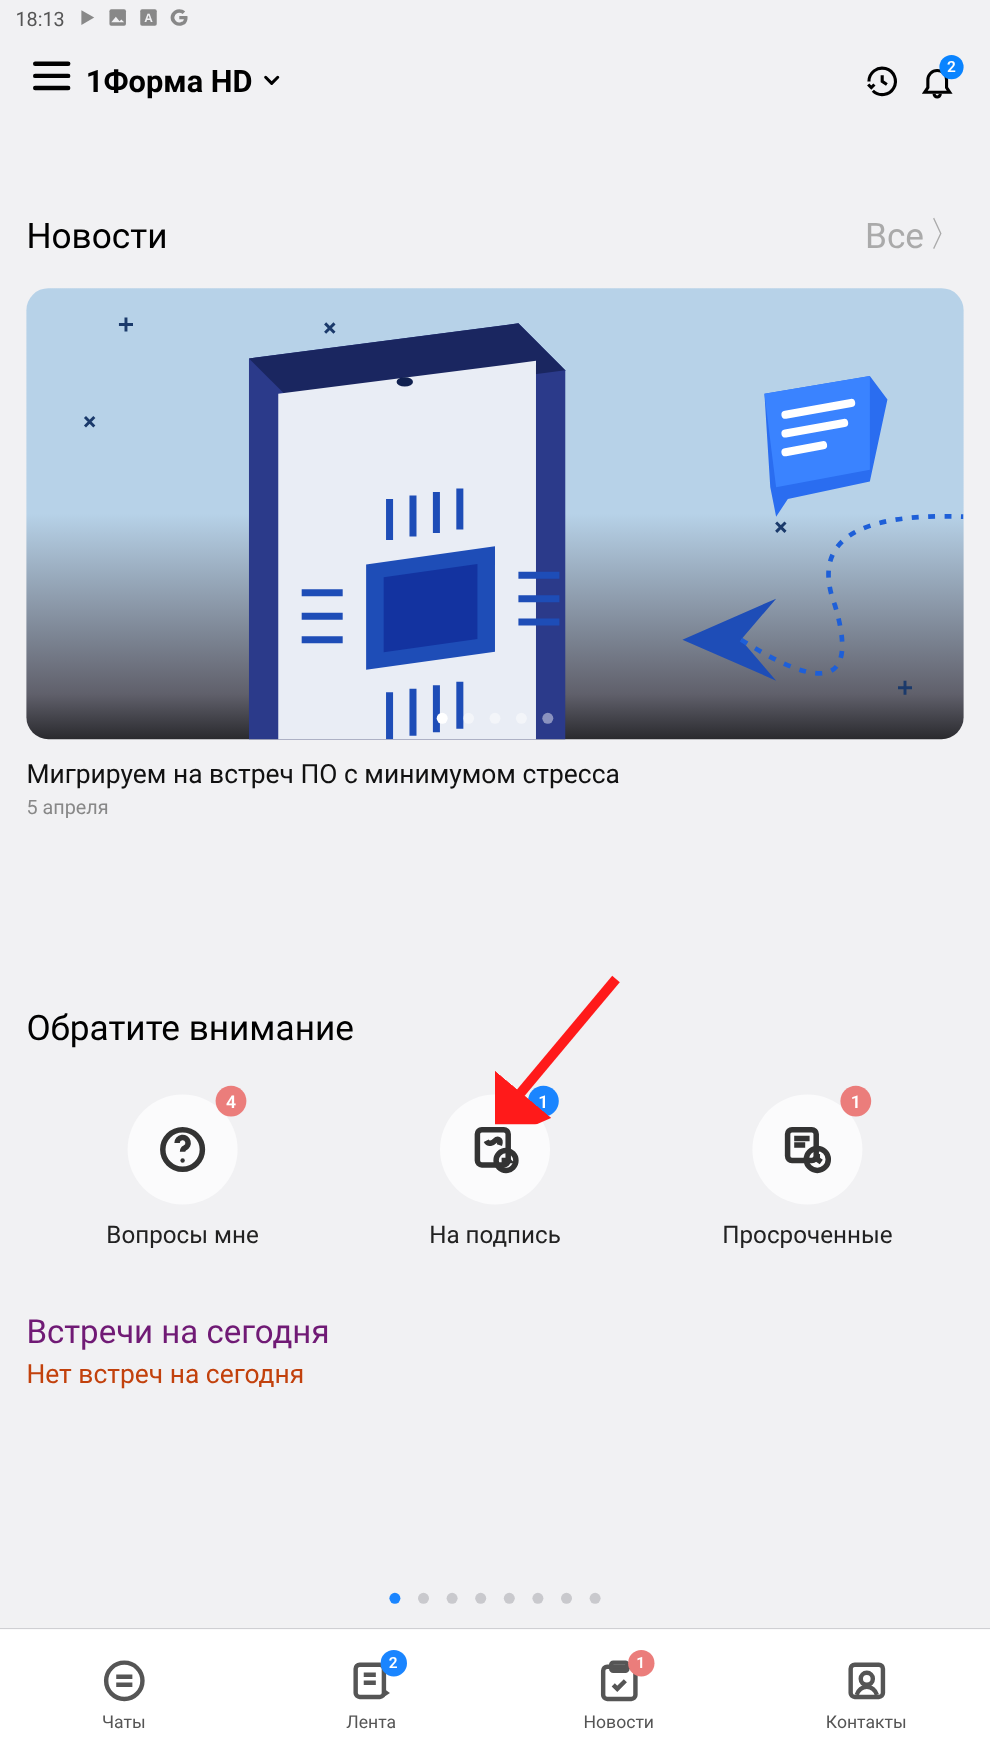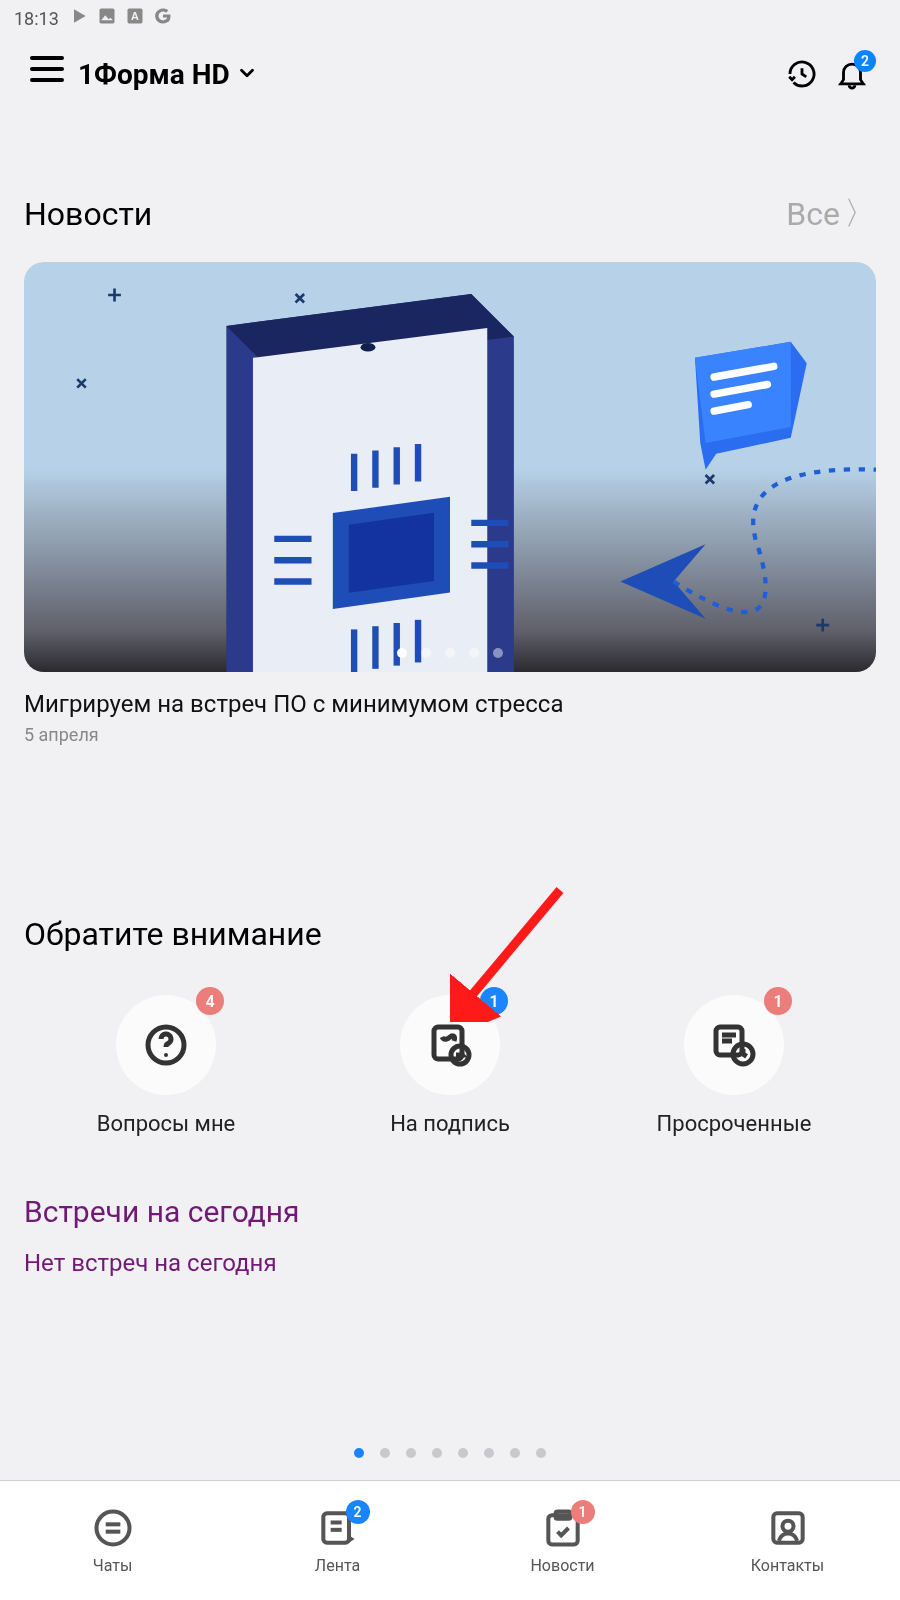--- a/index.html
+++ b/index.html
@@ -57,21 +57,21 @@
   .attention-item { display:flex; flex-direction:column; align-items:center; width: 220px; cursor:pointer; }
   .attention-circle { width: 100px; height:100px; border-radius:50%; background:#fbfbfc; display:flex; align-items:center; justify-content:center; position:relative; }
   .attention-circle svg { width:48px; height:48px; stroke:#333; fill:none; stroke-width:2.5; }
   .attention-badge { position:absolute; top:-8px; right:-8px; min-width:28px; height:28px; border-radius:14px; display:flex; align-items:center; justify-content:center; font-size:16px; font-weight:600; color:#fff; }
   .badge-red { background:#eb7d7b; }
   .badge-blue { background:#1a85ff; }
   .attention-label { margin-top: 16px; font-size: 22px; color:#222; text-align:center; }
 
   .meetings-header { margin-top: 58px; }
   .meetings-title { font-size: 30px; color:#701a75; font-weight: 400; }
-  .meetings-empty { margin-top: 20px; font-size: 24px; color:#701a75; }
+  .meetings-empty { margin-top: 6px; font-size: 24px; color:#c2410c; }
 
   .page-dots { display:flex; gap:16px; justify-content:center; position:absolute; left:0; right:0; bottom: 142px; }
   .page-dots .pd { width:10px; height:10px; border-radius:50%; background:#c9c9cd; }
   .page-dots .pd.active { background:#1a85ff; }
 
   .bottom-nav { position:absolute; bottom:0; left:0; right:0; height: 120px; background:#fff; border-top:1px solid #cfcfd3; display:flex; }
   .nav-item { flex:1; display:flex; flex-direction:column; align-items:center; justify-content:center; gap:6px; cursor:pointer; position:relative; }
   .nav-icon { width:44px; height:44px; position:relative; }
   .nav-icon svg { width:100%; height:100%; stroke:#555; fill:none; stroke-width:2.2; }
   .nav-item.active .nav-icon svg { fill:#1a6fe0; stroke:#1a6fe0; }

